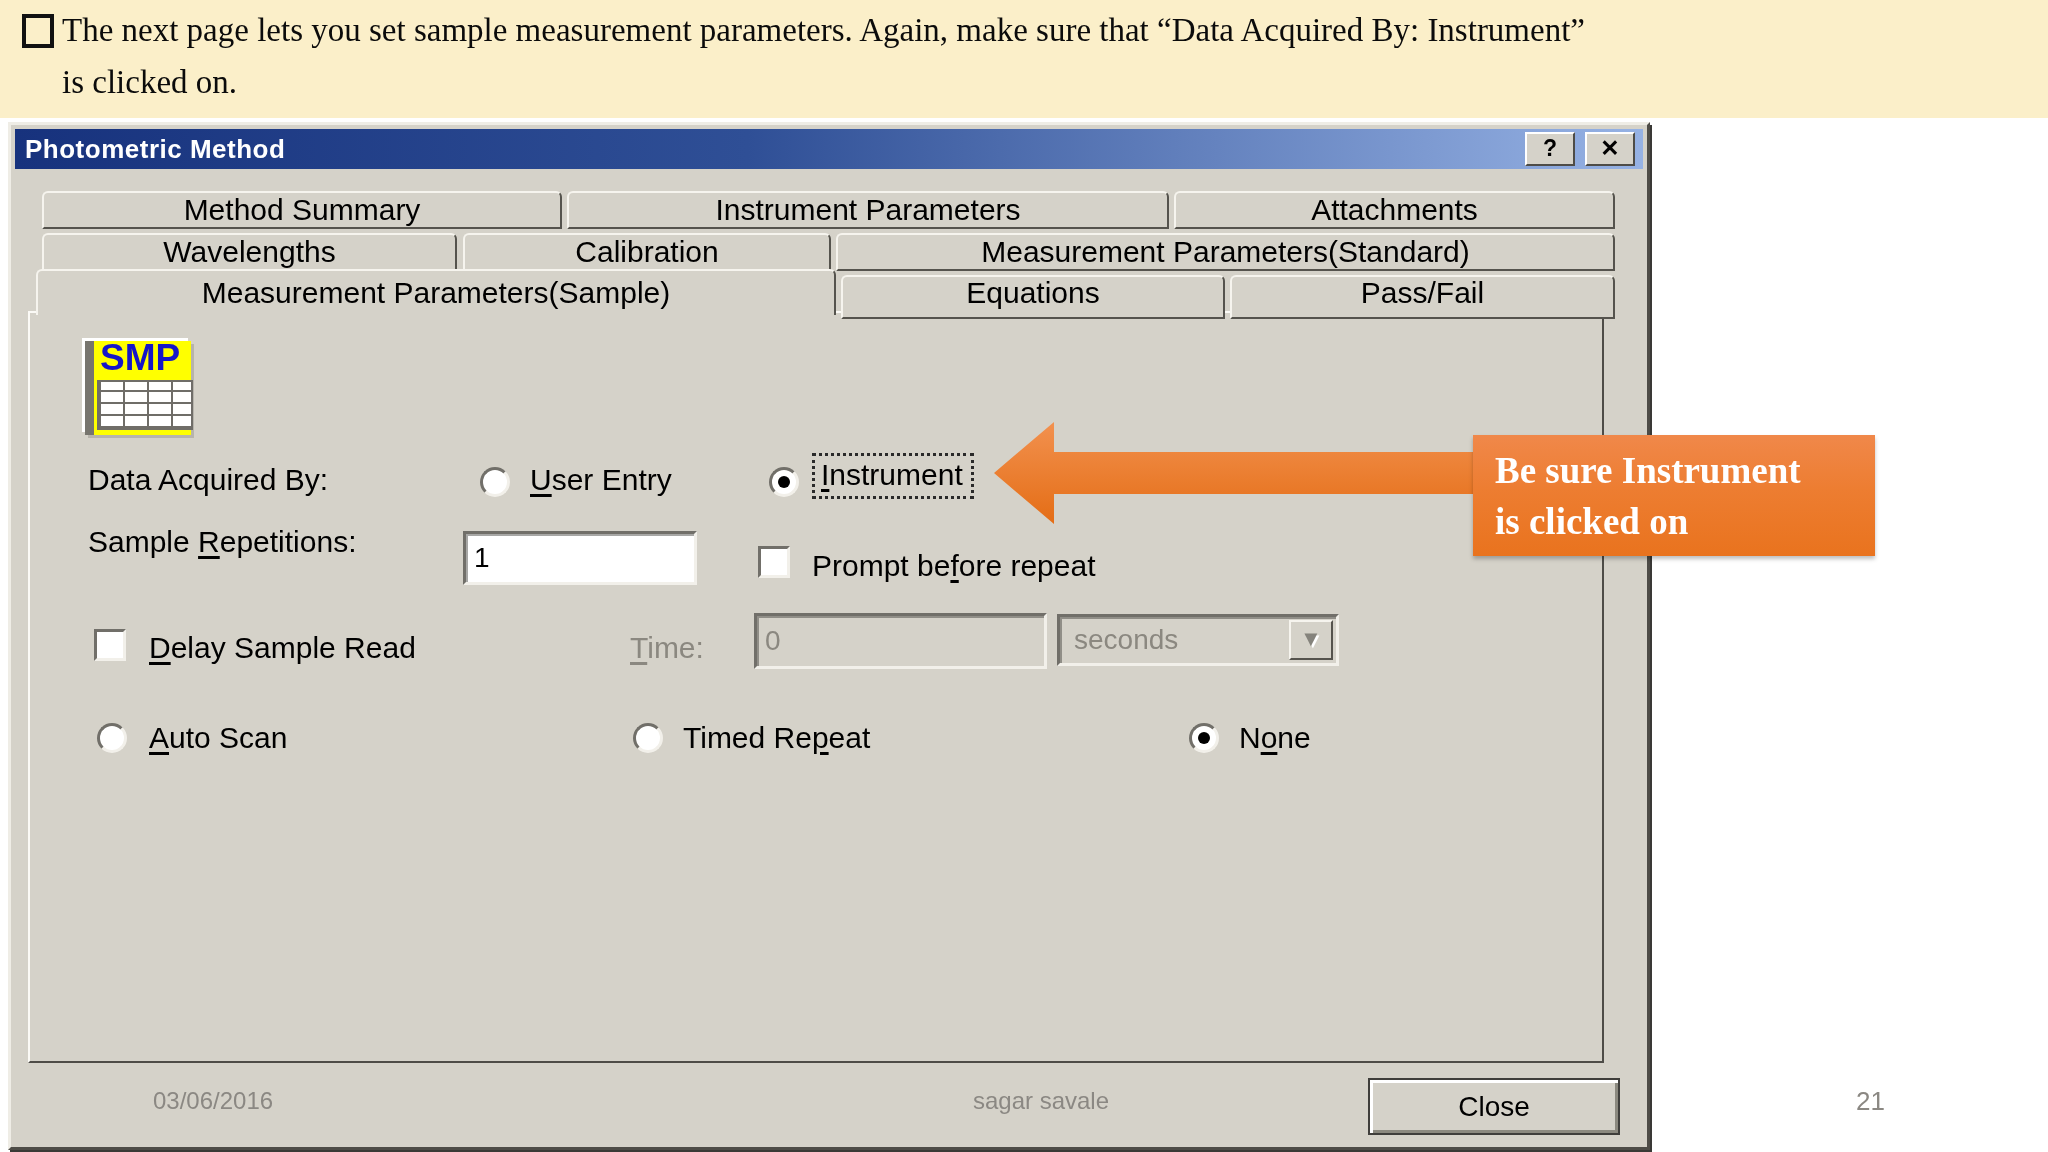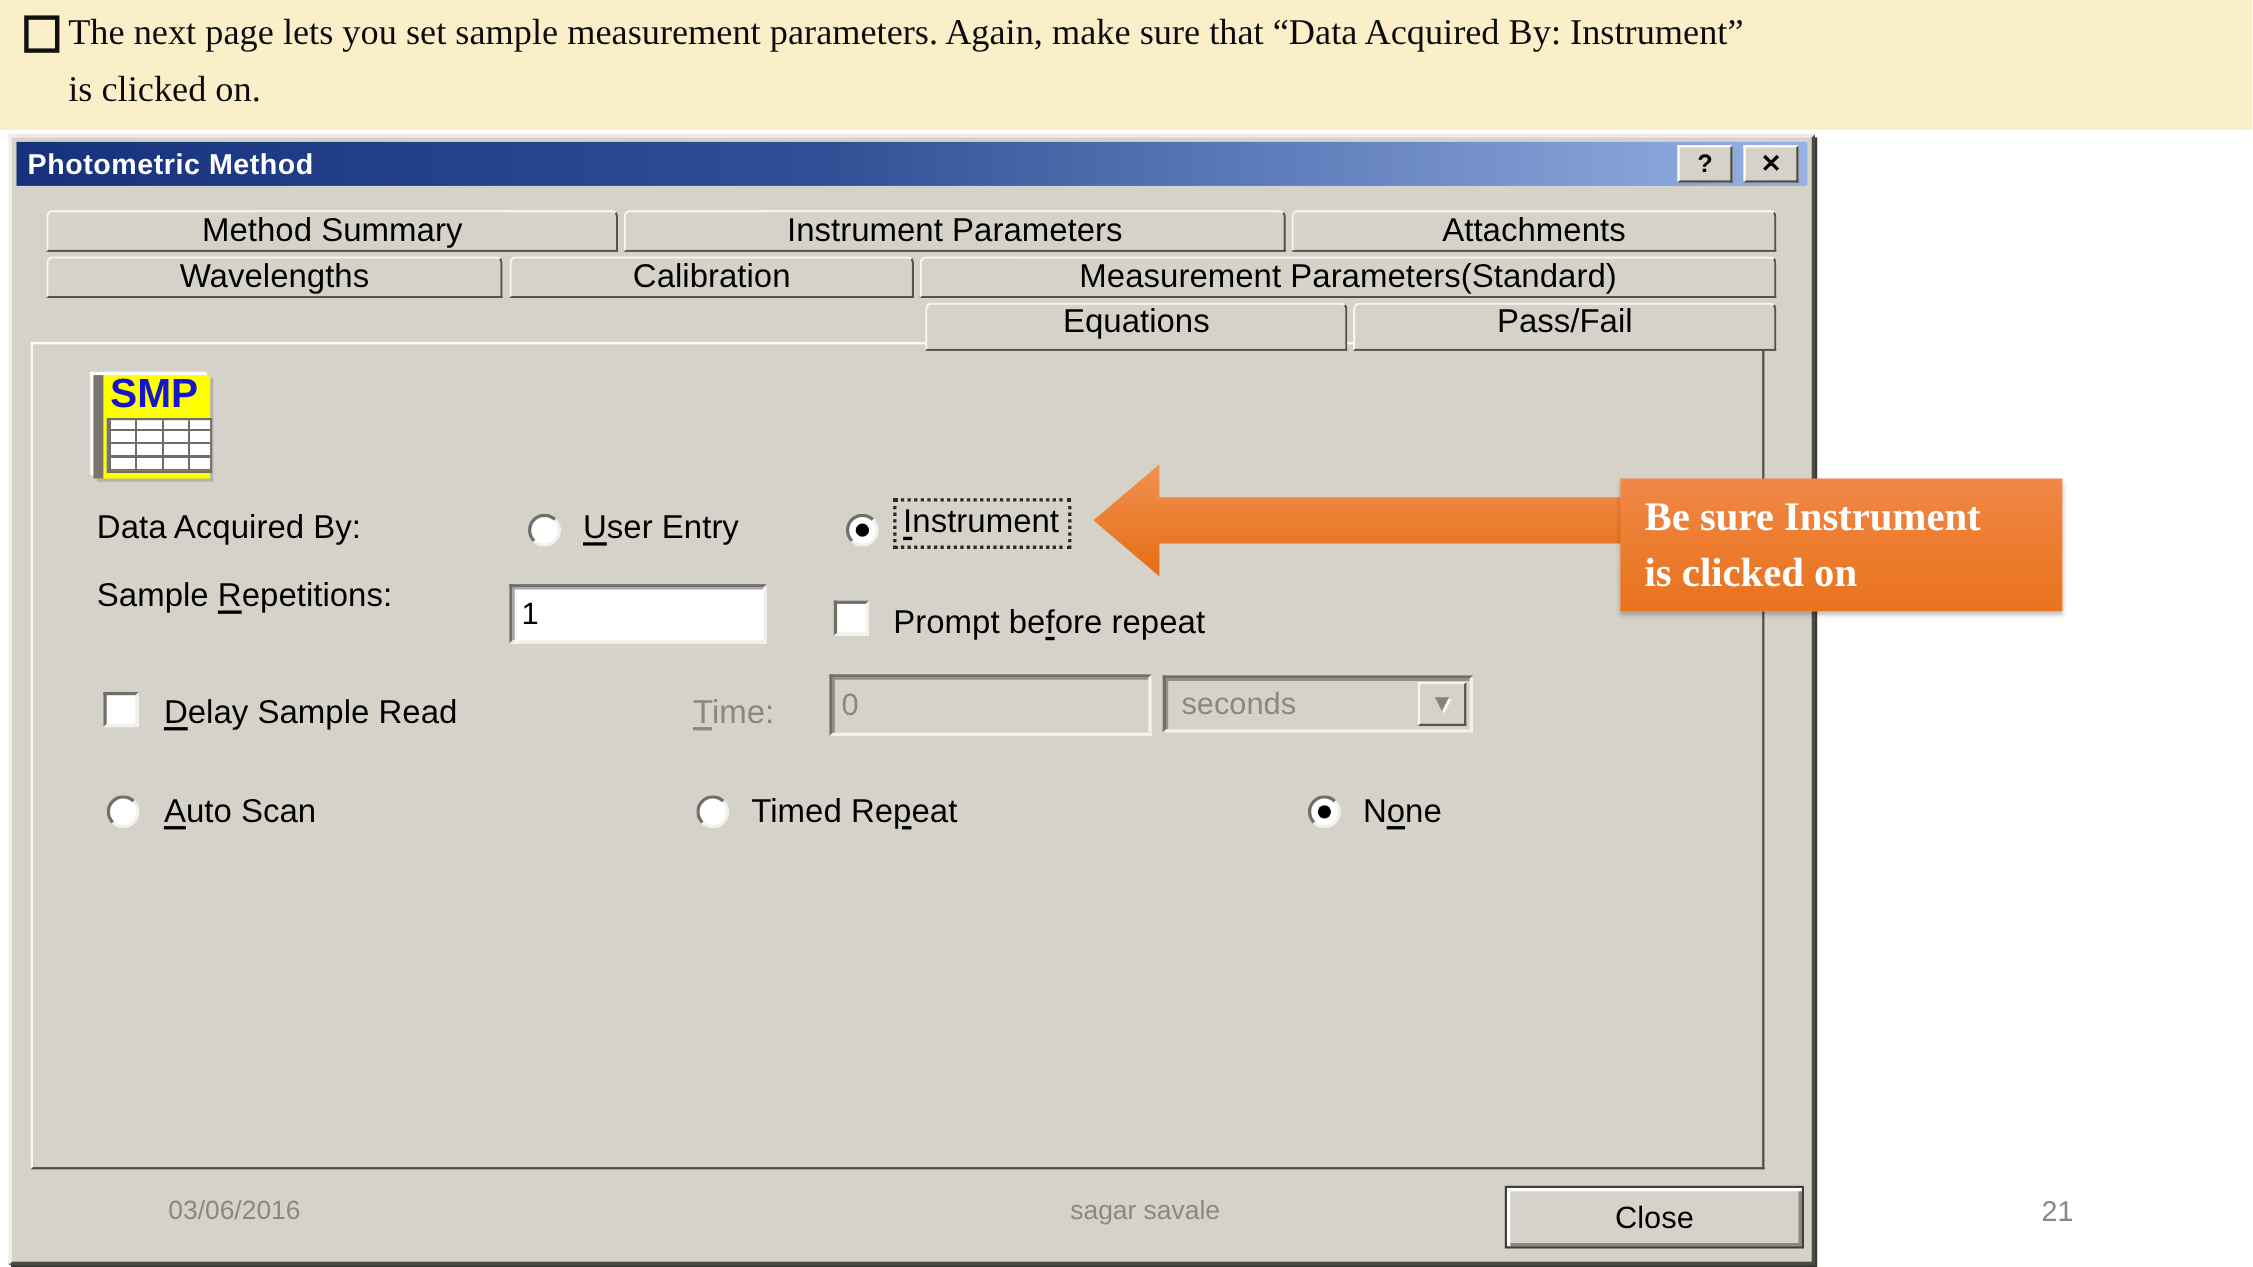--- a/index.html
+++ b/index.html
@@ -75,21 +75,21 @@
   .smp .tbl{position:absolute;left:12px;bottom:5px;width:96px;height:50px;background:#fff;
             border:2px solid #6F6D68;box-sizing:border-box;
             background-image:
               repeating-linear-gradient(0deg,#6F6D68 0 2px,transparent 2px 12px),
               repeating-linear-gradient(90deg,#6F6D68 0 2px,transparent 2px 24px);}
 
   
   .fdate{position:absolute;left:142px;top:962px;font-size:24px;color:#8B8883;z-index:2;}
   .fauthor{position:absolute;left:920px;top:962px;width:220px;text-align:center;font-size:24px;
            color:#8B8883;z-index:2;}
-  .closebtn{position:absolute;left:1357px;top:953px;width:272px;height:57px;z-index:2;
+  .closebtn{position:absolute;left:1357px;top:953px;width:252px;height:57px;z-index:2;
             background:#D5D2C9;border:2px solid #3F3E3B;box-sizing:border-box;
             box-shadow:inset 3px 3px 0 #FFFFFF,inset -3px -3px 0 #8B897F;
             text-align:center;font-size:28px;line-height:53px;color:#000;}
 
   
   .arrow-svg{position:absolute;left:988px;top:414px;z-index:6;}
   .callout{position:absolute;left:1473px;top:411px;width:402px;height:121px;z-index:7;
            background:linear-gradient(180deg,#F0884A 0%,#ED7D31 45%,#E9731E 100%);
            box-shadow:0 3px 4px rgba(0,0,0,.25);margin-top:24px;}
   .callout .ctext{padding:10px 0 0 22px;font-family:"Liberation Serif",serif;font-weight:bold;
@@ -116,20 +116,21 @@
     </div>
 
     <div class="tab trow1" style="left:31px;width:520px;">Method Summary</div>
     <div class="tab trow1" style="left:556px;width:602px;">Instrument Parameters</div>
     <div class="tab trow1" style="left:1163px;width:441px;">Attachments</div>
 
     <div class="tab trow2" style="left:31px;width:415px;">Wavelengths</div>
     <div class="tab trow2" style="left:825px;width:779px;">Measurement Parameters(Standard)</div>
     <div class="tab trow2" style="left:452px;width:368px;">Calibration</div>
 
+    <div class="tab active" style="left:25px;width:800px;">Measurement Parameters(Sample)</div>
     <div class="tab trow3" style="left:830px;width:384px;">Equations</div>
     <div class="tab trow3" style="left:1219px;width:385px;">Pass/Fail</div>
 
     <div class="panel"></div>
 
     <div class="smp">
       <span class="strip"></span>
       <span class="smptext">SMP</span>
       <span class="tbl"></span>
     </div>

